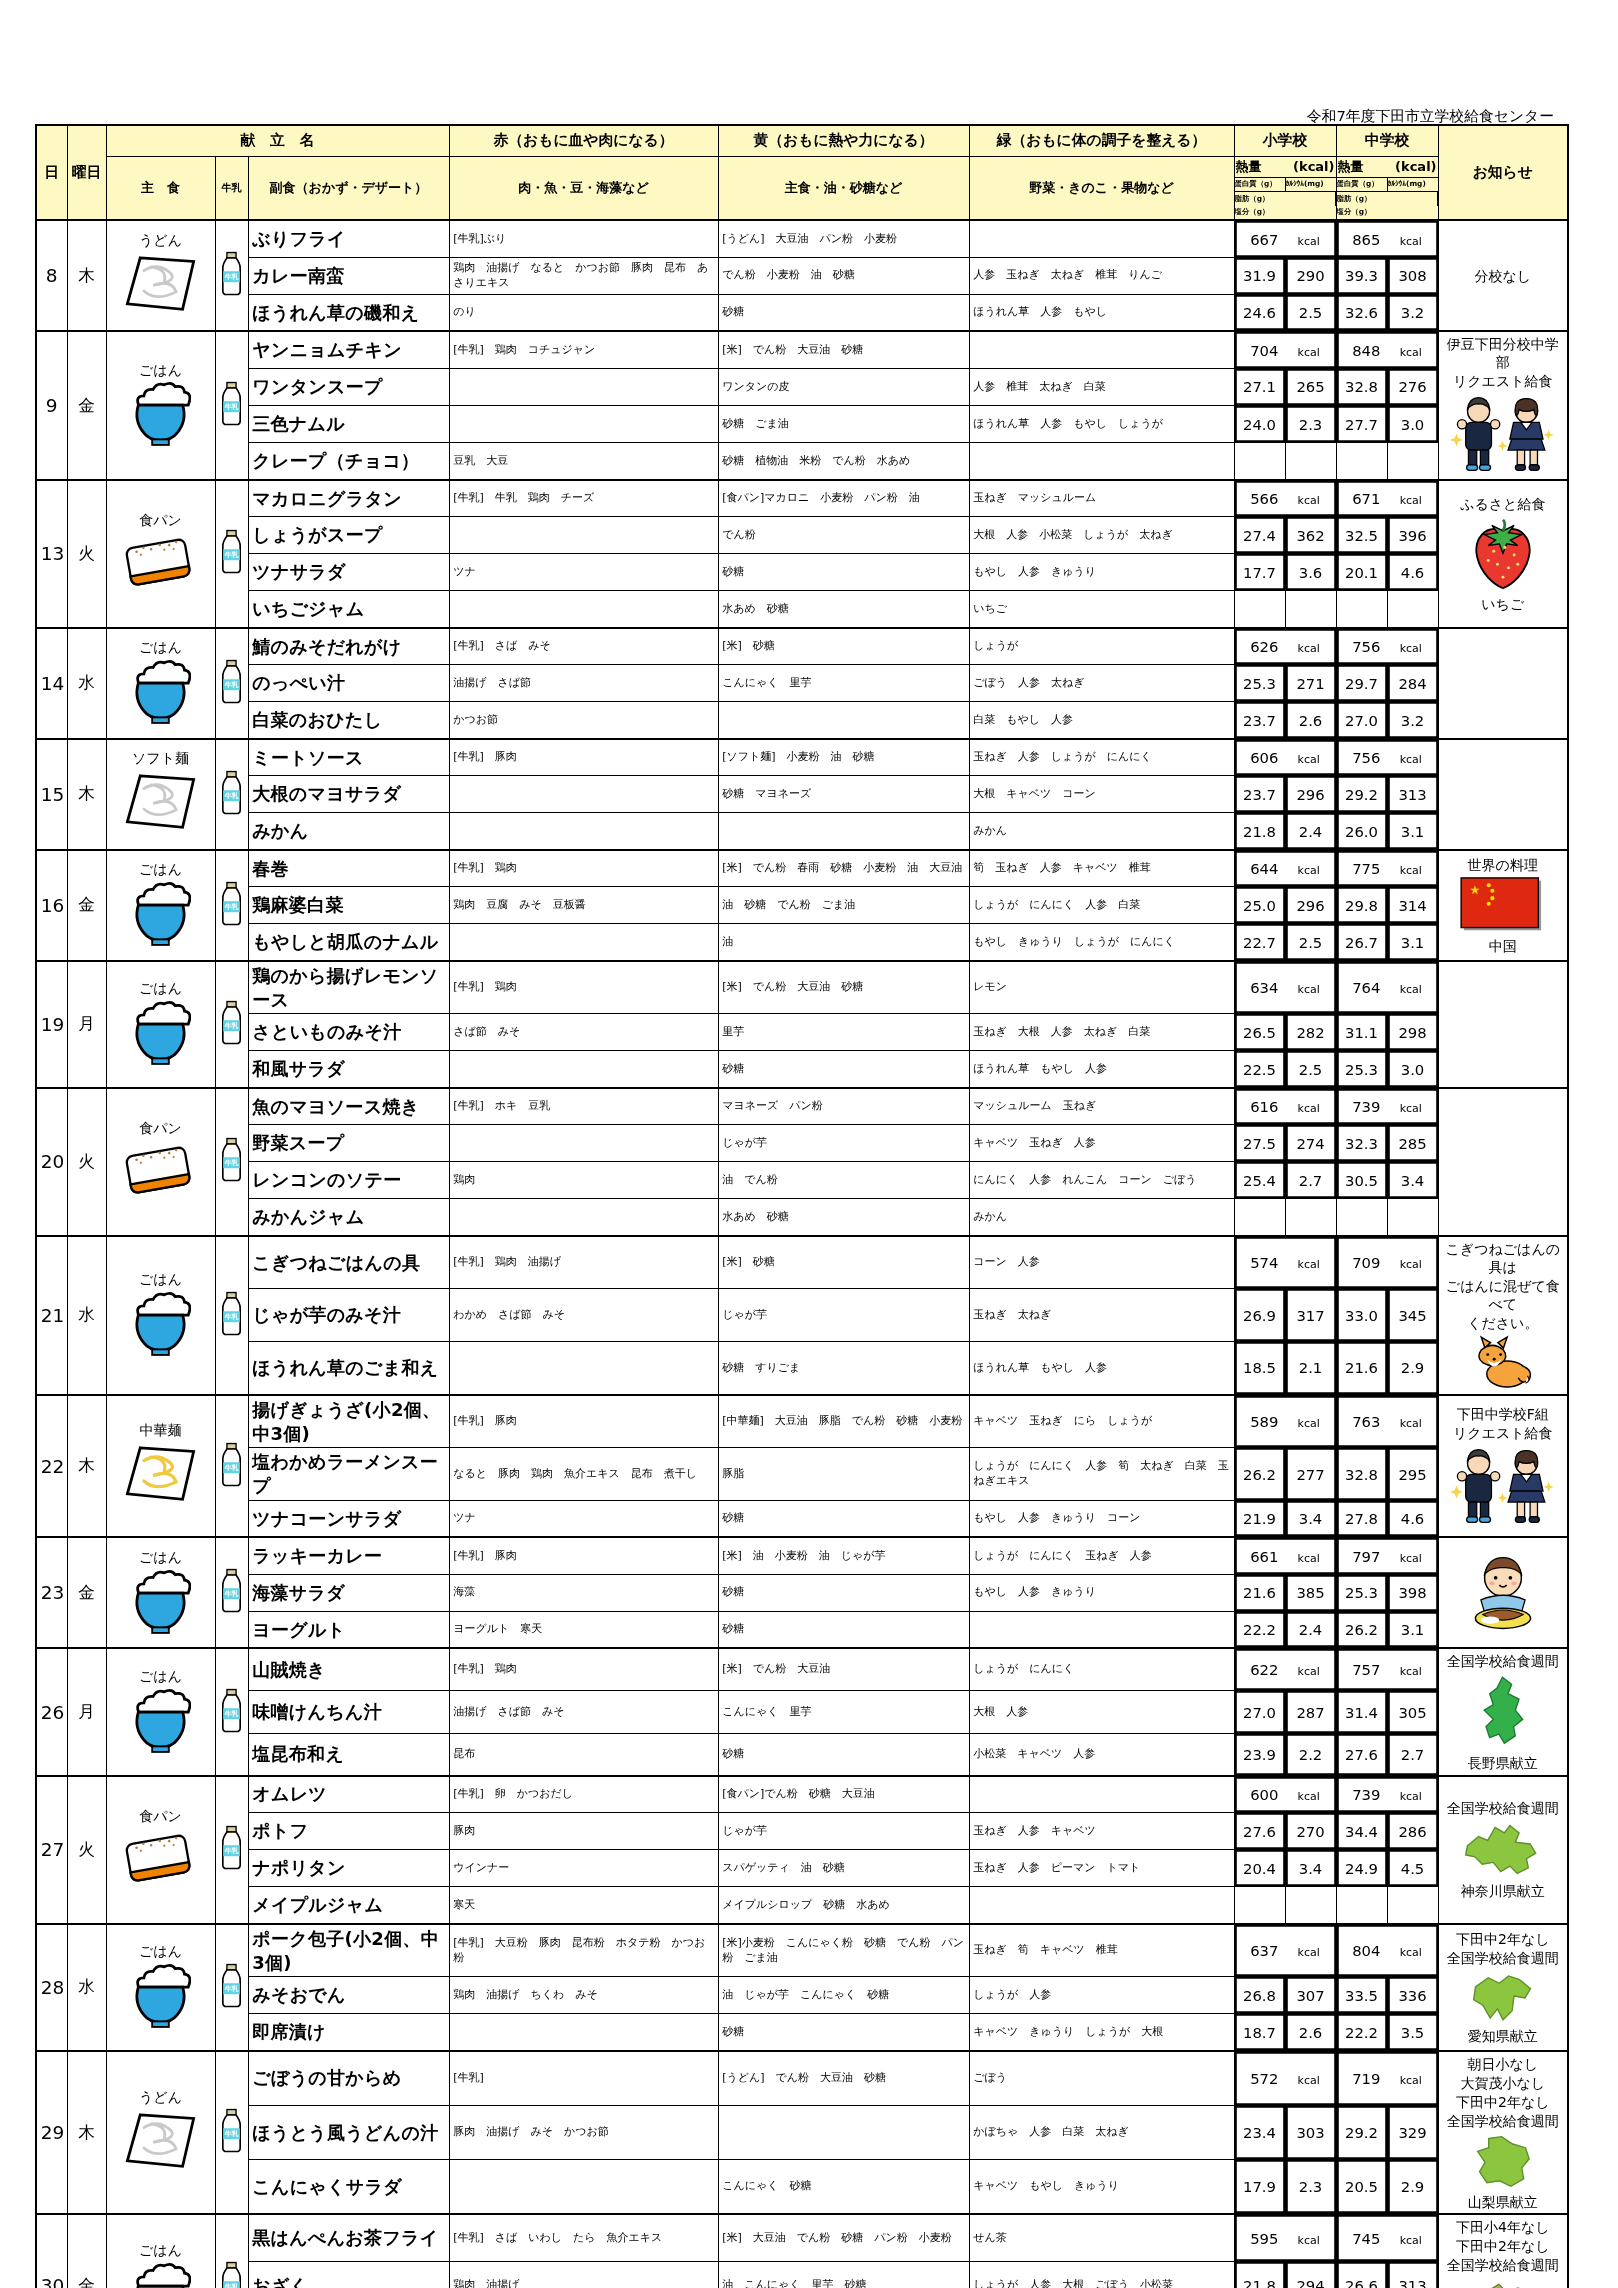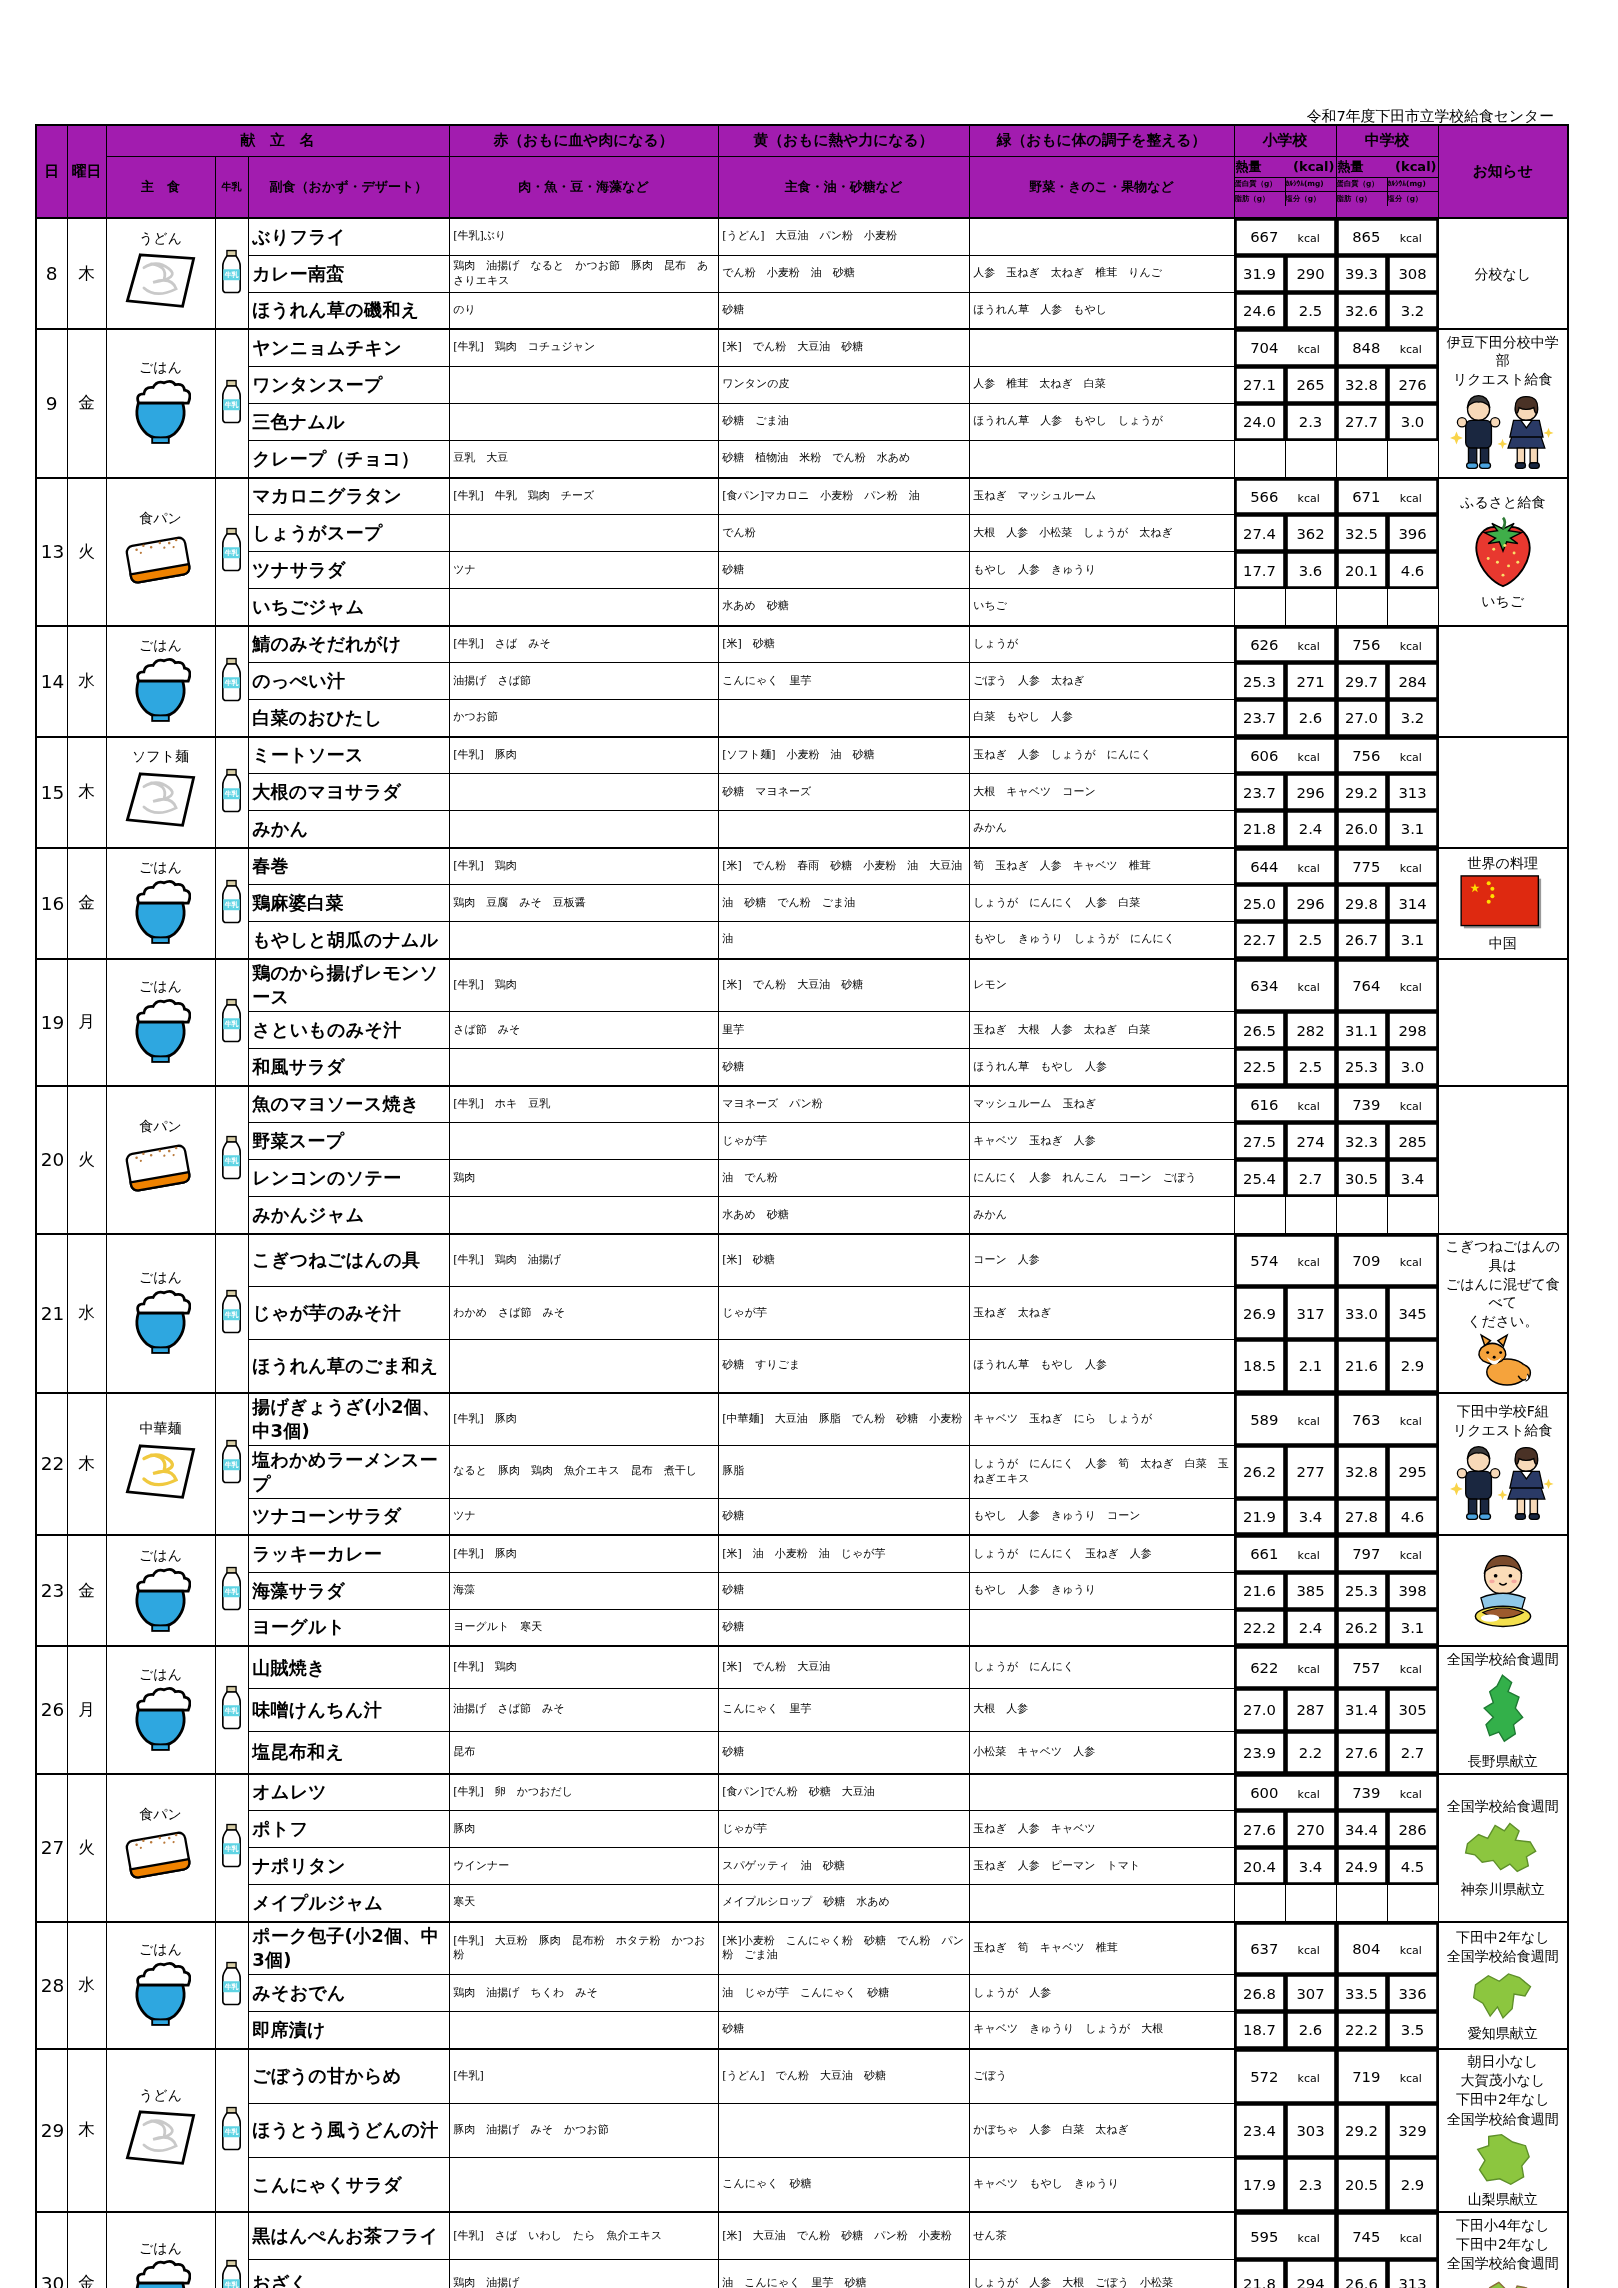--- a/index.html
+++ b/index.html
@@ -6,21 +6,21 @@
   body{width:1619px;height:2289px;color:#000;font-family:"DejaVu Sans","Liberation Sans",sans-serif;overflow:hidden;position:relative;}
   .page{position:relative;padding-top:24px;}
   
   .title-block{text-align:center;position:relative;height:100px;}
   .furigana{font-size:12px;letter-spacing:5.5px;margin-left:111px;}
   .main-title{font-size:42px;font-weight:bold;letter-spacing:7.4px;line-height:1.05;}
   .org{position:absolute;right:65px;bottom:-1.8px;font-size:14.8px;}
   
   table.menu{border-collapse:collapse;table-layout:fixed;width:1532px;margin-left:35px;border:2.8px solid #000;}
   .menu th,.menu td{border:0.9px solid #000;padding:1.8px 3.7px;vertical-align:middle;overflow:hidden;}
-  .menu thead th{border-width:1.8px;font-weight:bold;background:#a21caf;}
+  .menu thead th{border-width:1.8px;font-weight:bold;background:#fef9c3;}
   .menu thead .t1{height:31px;font-size:14.8px;}
   .menu thead .t2 th{height:57px;font-size:13px;}
   tr.day-start td{border-top:2.3px solid #000;}
   .dish-row{height:37px;}
   .c-date{font-size:18.5px;text-align:center;}
   .c-wday{font-size:16.6px;text-align:center;}
   .c-staple{text-align:center;font-size:14px;padding:1.8px 0;}
   .c-staple .staple-label{margin-bottom:1.8px;}
   .c-milk{text-align:center;padding:0;}
   .c-dish{font-size:18px;font-weight:700;letter-spacing:0.3px;}
@@ -28,21 +28,21 @@
   .num{font-size:14.8px;text-align:center;padding:0 1.8px;}
   .nb{box-shadow:inset 0 0 0 1.8px #000;}
   .kc{display:flex;justify-content:space-between;align-items:baseline;padding:0 12px;text-align:right;}
   .kc .ku{font-size:11px;}
   .c-notice{font-size:14px;text-align:center;padding:2.8px 1.8px;line-height:1.3;}
   .c-notice p{margin:0.9px 0;}
   .nicon{margin:2.8px auto;display:flex;justify-content:center;}
   .mini-head{display:flex;flex-direction:column;height:100%;}
   .energy-row{display:flex;justify-content:space-between;padding:0 1px;font-size:13px;border-bottom:0.9px solid #000;height:20px;align-items:center;}
   .mini-row{display:flex;border-bottom:0.9px solid #000;}
-  .mini-row:last-child{border-bottom:none;}
+  .mini-row:last-child{border-bottom:none;flex-direction:column;}
   .mini-row span{flex:1;font-size:7.4px;font-weight:bold;text-align:left;padding:1.8px 0;border-right:0.9px solid #000;white-space:nowrap;}
   .mini-row span:last-child{border-right:none;}
 </style>
 </head>
 <body>
 
 <div class="page">
 
   <div class="title-block">
     <div class="org">令和7年度下田市立学校給食センター</div>

